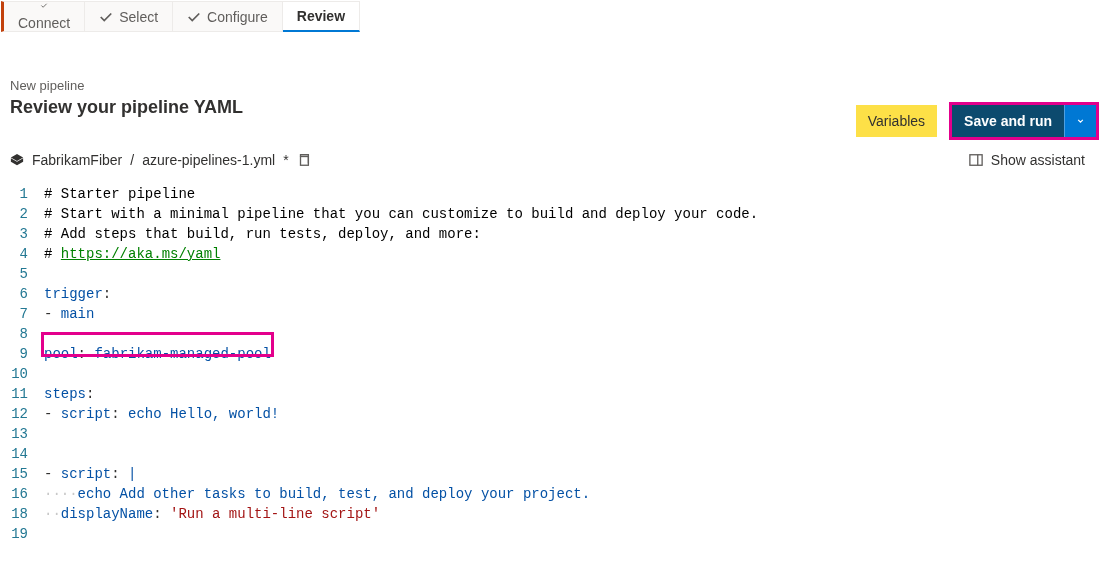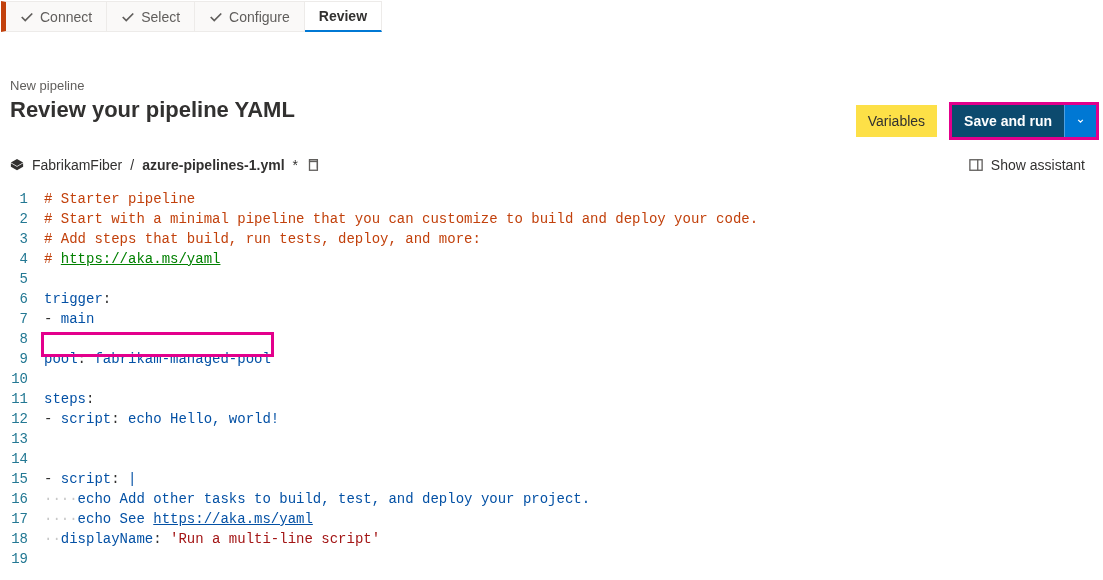--- a/index.html
+++ b/index.html
@@ -1,42 +1,42 @@
 <!DOCTYPE html>
 <html><head>
   <meta charset="utf-8">
   <style>
     * { margin:0; padding:0; box-sizing:border-box; }
     body { font-family:"Segoe UI", Arial, sans-serif; background:#fff; color:#323130; width:1103px; height:580px; overflow:hidden; }
     .wizard { display:flex; height:32px; border-bottom:0; padding:1px 0 0 1px;}
     .wz-step { display:flex; align-items:center; gap:6px; padding:0 14px; height:31px; font-size:14px; color:#605e5c; background:#faf9f8; border-top:1px solid #edebe9; border-right:1px solid #edebe9; border-bottom:1px solid #edebe9; }
-    .wz-step.first{border-left:5px solid #c2410c;}
+    .wz-step.first{border-left:3px solid #c2410c;flex-direction:column;}
     .wz-step.active { background:#fff; color:#323130; font-weight:600; border-bottom:2px solid #0078d4;text-align:center;}
     .check { width:14px; height:14px; stroke:#605e5c; stroke-width:2; fill:none; }
     .header-area { padding:46px 10px 8px 10px; position:relative; }
     .crumb { font-size:13px; color:#605e5c; }
-    .title { font-size:22px; font-weight:700; margin-top:4px; }
+    .title { font-size:18px; font-weight:700; margin-top:4px; }
     .hbuttons { position:absolute; right:4px; top:70px; display:flex; gap:12px; align-items:center; }
     .btn { height:32px; padding:0 12px; font-size:14px; border:none; cursor:pointer; display:flex; align-items:center; }
     .btn-secondary { background:#fde047; color:#323130; }
     .btn-primary { background:#0c4a6e; color:#fff; font-weight:600;}
     .btn-chevron { background:#0078d4; color:#fff; width:32px; justify-content:center; border-left:1px solid rgba(255,255,255,.3); }
     .primary-wrap{display:flex; border:3px solid #e3008c;}
     .subhead { display:flex; align-items:center; justify-content:space-between; padding:26px 18px 4px 10px; font-size:14px;}
     .path { display:flex; align-items:center; gap:8px; color:#323130; }
     .repo-icon{width:14px;height:14px;}
-    .filename{font-weight:700;}
+    .filename{font-weight:400;}
     .copy-icon{width:14px;height:14px; stroke:#605e5c; fill:none; stroke-width:1.5; cursor:pointer;}
     .assist{display:flex; align-items:center; gap:8px; cursor:pointer;}
     .assist svg{width:14px;height:14px; stroke:#605e5c; fill:none; stroke-width:1.5;}
     .editor{ font-family:Consolas,"Courier New",monospace; font-size:14px; line-height:20px; padding:12px 0 0 0;}
     .line{display:flex;}
     .gutter{width:44px; text-align:right; color:#237893; padding-right:16px; user-select:none;}
     .code{white-space:pre; position:relative;}
-    .c-comment{color:#c2410c;}
+    .c-comment{color:#000000;}
     .c-link{color:#008000; text-decoration:underline;}
     .c-key{color:#0451a5;}
     .c-str{color:#a31515;}
     .c-ind{color:#c8c8c8;}
     .c-url2{color:#0451a5; text-decoration:underline;}
     .hl-box{position:absolute; border:3px solid #e3008c;}
     .hl-pool{left:41px; top:332px; width:233px; height:25px;}
   </style>
 </head>
 <body>
@@ -162,24 +162,20 @@
     </div>
   <div class="line">
       <span class="gutter">15</span>
       <span class="code"><span>- </span><span class="c-key">script</span><span>: </span><span class="c-key">|</span></span>
     </div>
   <div class="line">
       <span class="gutter">16</span>
       <span class="code"><span class="c-ind">····</span><span class="c-key">echo Add other tasks to build, test, and deploy your project.</span></span>
     </div>
   <div class="line">
-      <span class="gutter">17</span>
-      <span class="code"><span class="c-ind">····</span><span class="c-key">echo See </span><span class="c-url2">https://aka.ms/yaml</span></span>
-    </div>
-  <div class="line">
       <span class="gutter">18</span>
       <span class="code"><span class="c-ind">··</span><span class="c-key">displayName</span><span>: </span><span class="c-str">'Run a multi-line script'</span></span>
     </div>
   <div class="line">
       <span class="gutter">19</span>
       <span class="code"></span>
     </div>
 </div>
 
 <div class="hl-box hl-pool"></div>

